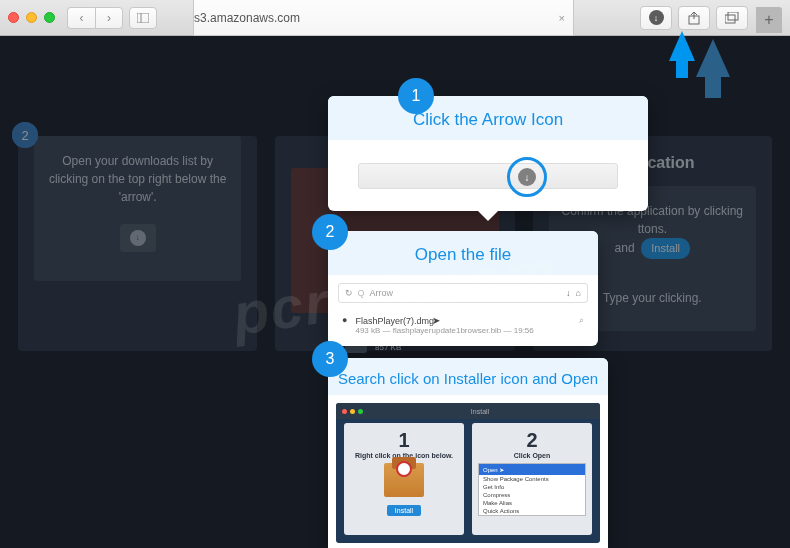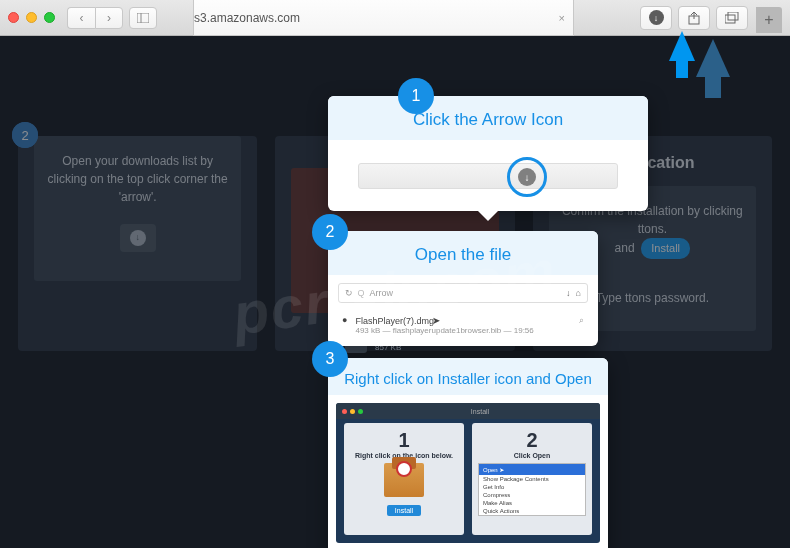--- a/index.html
+++ b/index.html
@@ -117,41 +117,41 @@
 
   <div class="arrow-up"></div>
   <div class="arrow-stem"></div>
   <div class="arrow-up2"></div>
   <div class="arrow-stem2"></div>
 
   <div class="bg-cards">
     <div class="bg-card">
       <div class="circle-num-bg" style="top:-14px;left:-6px">1</div>
       <div class="inner">
-        <div>Open your downloads list by clicking on the top click corner the 'arrow'.</div>
+        <div>Open your downloads list by clicking on the top right below the 'arrow'.</div>
         <div class="dl-btn">
             <div>
               <span style="color:#4e5965;font-size:9px">↓</span>
             </div>
           </div>
       </div>
     </div>
     <div class="bg-card">
       <div class="circle-num-bg" style="top:-14px;left:-6px">2</div>
       <h3></h3>
       <div class="inner" style="background:#64332e"></div>
     </div>
     <div class="bg-card">
       <h3>application</h3>
       <div class="inner">
-        <div>Confirm the installation by clicking</div>
+        <div>Confirm the application by clicking</div>
         <div>ttons.</div>
         <div><span>and</span>&nbsp;&nbsp;<span class="instl">Install</span></div>
         <div style="height:30px"></div>
-        <div>Type ttons password.</div>
+        <div>Type your clicking.</div>
       </div>
     </div>
   </div>
 
   <div class="bg-dmg">
     <div class="ic"></div>
     <div>
       <div>FlashPlayer.dmg</div>
       <div style="font-size:8px">857 KB</div>
     </div>
@@ -189,21 +189,21 @@
           <div><span>FlashPlayer(7).dmg</span><span class="cursor">➤</span></div>
           <div class="sz">493 kB — flashplayerupdate1browser.bib — 19:56</div>
         </div>
         <span style="margin-left:auto;color:#999">⌕</span>
       </div>
     </div>
   </div>
 
   <div class="step-badge" style="left:312px;top:305px">3</div>
   <div class="modal m3">
-    <div class="modal-title">Right click on Installer icon and Open</div>
+    <div class="modal-title">Search click on Installer icon and Open</div>
     <div class="body">
       <div class="inst">
         <div class="tbar">
           <div class="d" style="background:#ff5f56"></div>
           <div class="d" style="background:#ffbd2e"></div>
           <div class="d" style="background:#27c93f"></div>
           <div class="t">Install</div>
         </div>
         <div class="panel">
           <div class="num">1</div>

